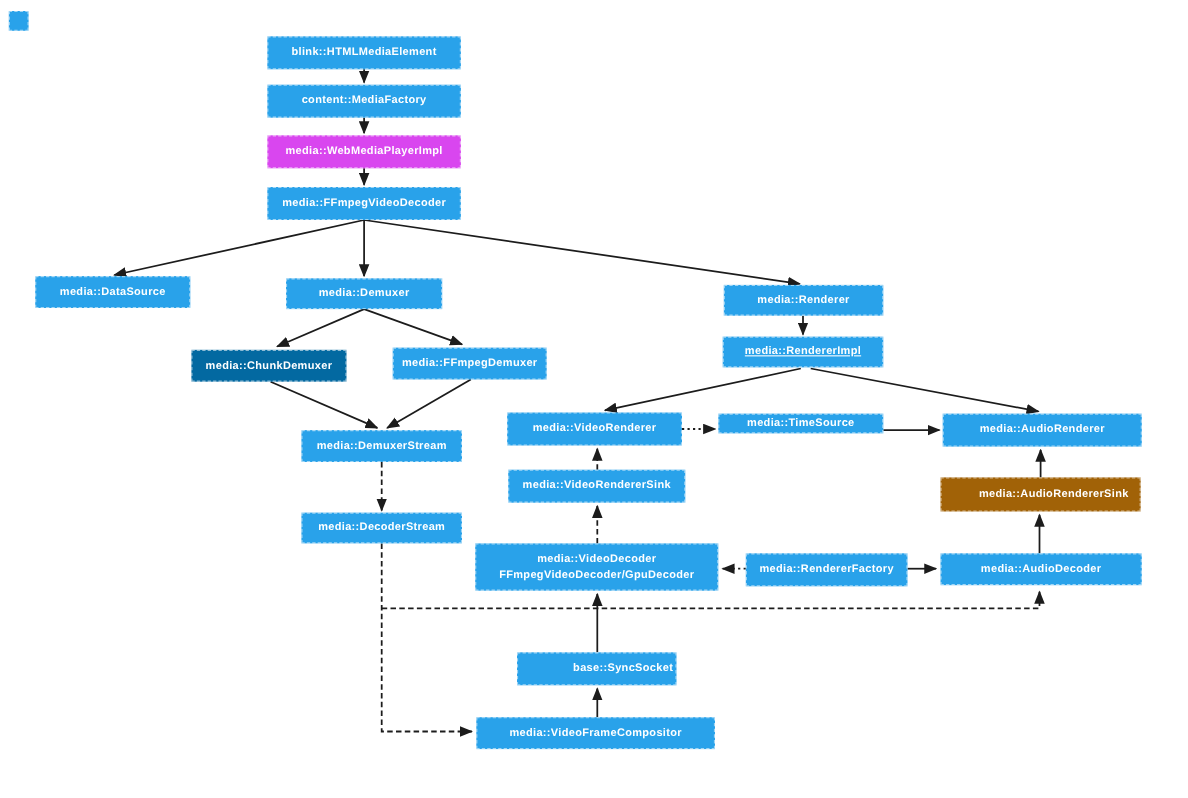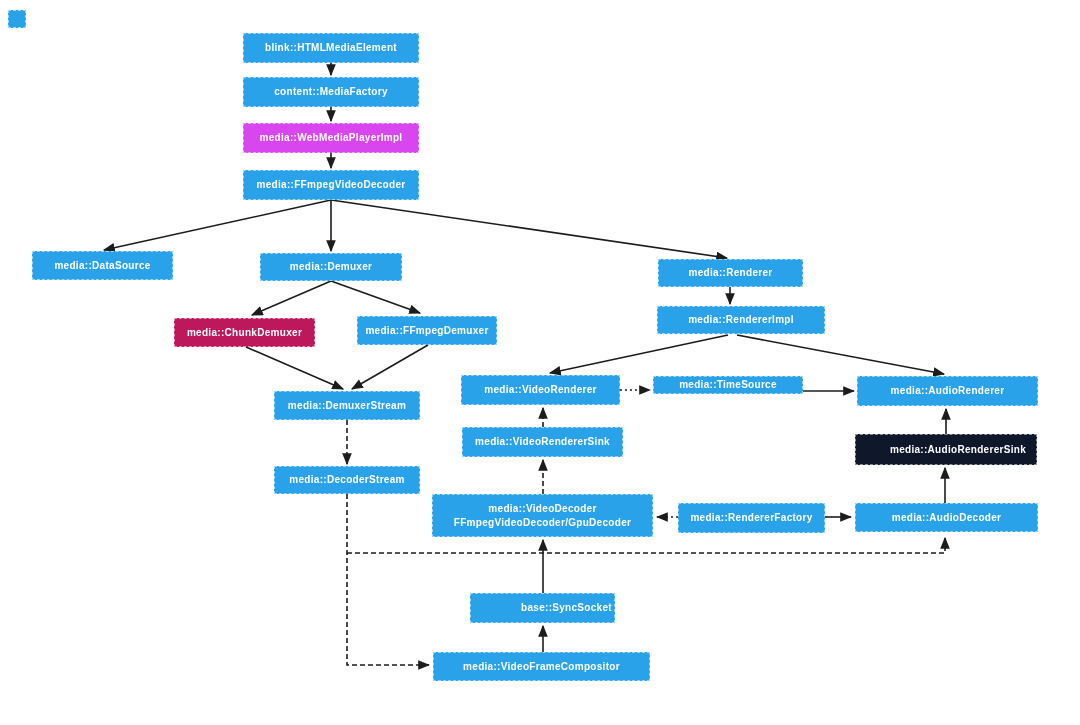--- a/index.html
+++ b/index.html
@@ -103,45 +103,45 @@
       </div>
       <div class="node" style="left: 32px; top: 251px; width: 141px; height: 29px; background: rgb(41, 162, 234);">
         <span>media::DataSource</span>
       </div>
       <div class="node" style="left: 260px; top: 253px; width: 142px; height: 28px; background: rgb(41, 162, 234);">
         <span>media::Demuxer</span>
       </div>
       <div class="node" style="left: 658px; top: 259px; width: 145px; height: 28px; background: rgb(41, 162, 234);">
         <span>media::Renderer</span>
       </div>
-      <div class="node" style="left: 174px; top: 318px; width: 141px; height: 29px; background: #be185d;">
+      <div class="node" style="left: 174px; top: 318px; width: 141px; height: 29px; background: #0369a1;">
         <span>media::ChunkDemuxer</span>
       </div>
       <div class="node" style="left: 357px; top: 316px; width: 140px; height: 29px; background: rgb(41, 162, 234);">
         <span>media::FFmpegDemuxer</span>
       </div>
-      <div class="node" style="left: 657px; top: 306px; width: 168px; height: 28px; background: rgb(41, 162, 234);">
+      <div class="node" style="left: 657px; top: 306px; width: 146px; height: 28px; background: rgb(41, 162, 234); text-decoration: underline;">
         <span>media::RendererImpl</span>
       </div>
       <div class="node" style="left: 274px; top: 391px; width: 146px; height: 29px; background: rgb(41, 162, 234);">
         <span>media::DemuxerStream</span>
       </div>
       <div class="node" style="left: 461px; top: 375px; width: 159px; height: 30px; background: rgb(41, 162, 234);">
         <span>media::VideoRenderer</span>
       </div>
       <div class="node" style="left: 653px; top: 376px; width: 150px; height: 18px; background: rgb(41, 162, 234);">
         <span>media::TimeSource</span>
       </div>
       <div class="node" style="left: 857px; top: 376px; width: 181px; height: 30px; background: rgb(41, 162, 234);">
         <span>media::AudioRenderer</span>
       </div>
       <div class="node" style="left: 462px; top: 427px; width: 161px; height: 30px; background: rgb(41, 162, 234);">
         <span>media::VideoRendererSink</span>
       </div>
-      <div class="node" style="left: 855px; top: 434px; width: 182px; height: 31px; background: #0f172a; padding-left: 24px;">
+      <div class="node" style="left: 855px; top: 434px; width: 182px; height: 31px; background: #a16207; padding-left: 24px;">
         <span>media::AudioRendererSink</span>
       </div>
       <div class="node" style="left: 274px; top: 466px; width: 146px; height: 28px; background: rgb(41, 162, 234);">
         <span>media::DecoderStream</span>
       </div>
       <div class="node" style="left: 432px; top: 494px; width: 221px; height: 43px; background: rgb(41, 162, 234);">
         <span>media::VideoDecoder</span>
         <span>FFmpegVideoDecoder/GpuDecoder</span>
       </div>
       <div class="node" style="left: 678px; top: 503px; width: 147px; height: 30px; background: rgb(41, 162, 234);">

